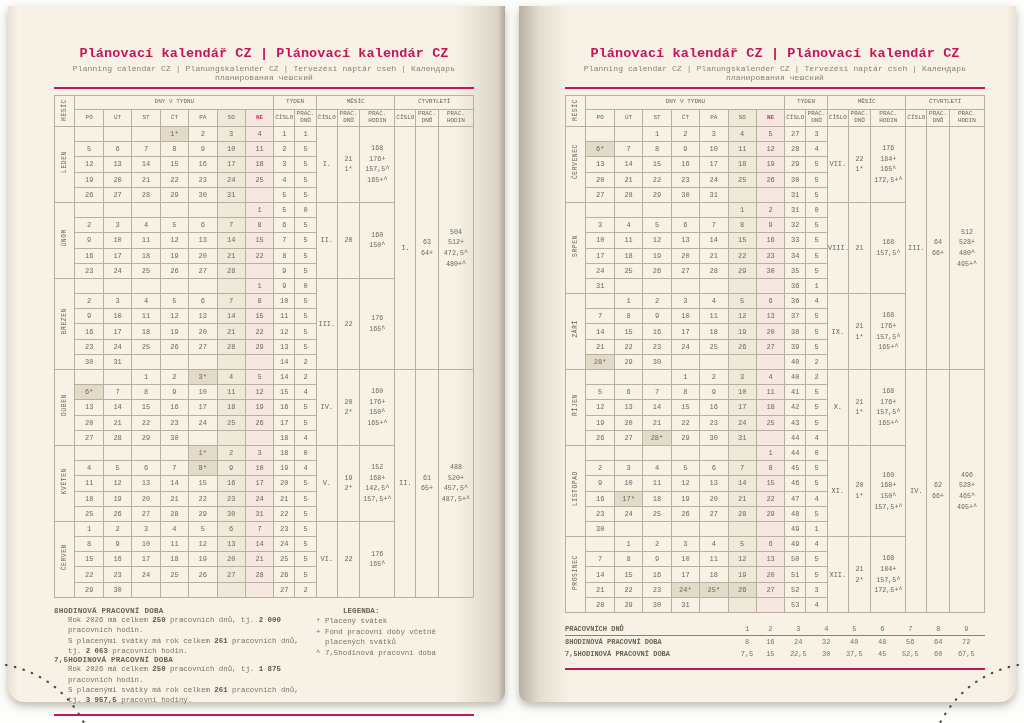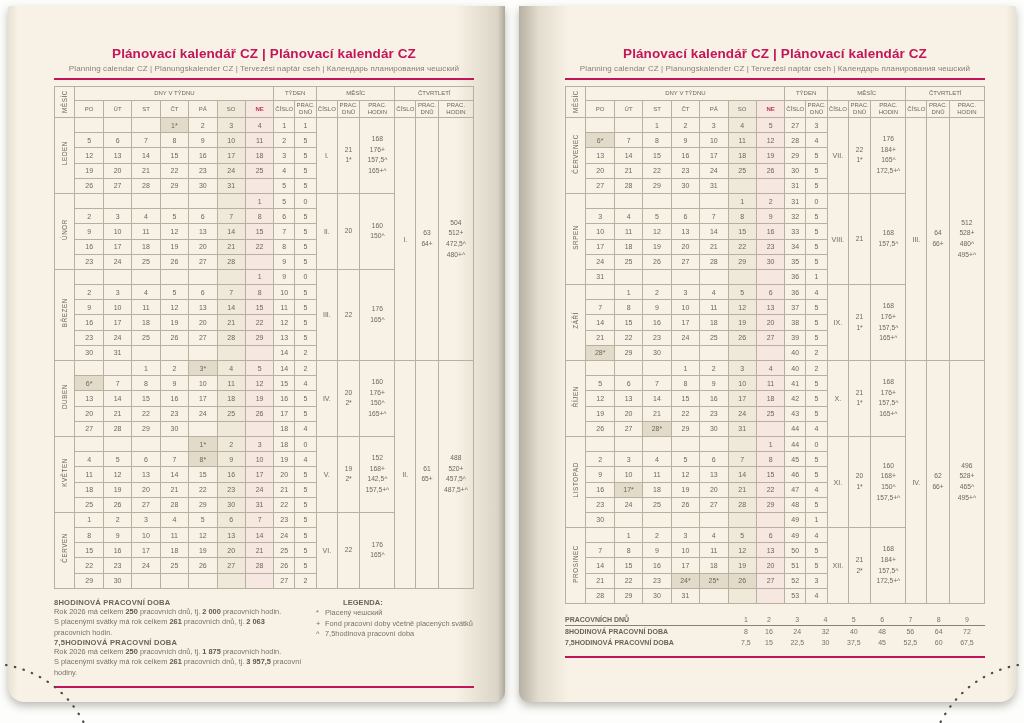--- a/index.html
+++ b/index.html
@@ -8,20 +8,21 @@
   }
   *{box-sizing:border-box; margin:0; padding:0;}
   html,body{width:1024px;height:723px;}
   body{
     position:relative; background:#fdfdfb; overflow:hidden;
     font-family:"Liberation Sans", sans-serif; color:var(--ink);
   }
   .page{
     position:absolute; top:6px; height:696px; background:var(--paper);
     box-shadow:0 4px 9px rgba(70,62,50,.35);
+    font-family:Liberation Mono, monospace;
   }
   .page-left{
     left:8px; width:497px; border-radius:2px 0 10px 16px;
     background-image:linear-gradient(to right, rgba(120,110,95,.12) 0, rgba(120,110,95,0) 2%, rgba(120,110,95,0) 90%, rgba(120,110,95,.22) 98.5%, rgba(85,76,63,.45) 100%);
   }
   .page-right{
     left:519px; width:497px; border-radius:0 2px 16px 10px;
     background-image:linear-gradient(to right, rgba(85,76,63,.40) 0, rgba(120,110,95,.16) 4%, rgba(120,110,95,0) 10%, rgba(120,110,95,0) 98%, rgba(120,110,95,.12) 100%);
   }
   .content{position:absolute; left:46px; right:31px; top:40px;}
@@ -51,21 +52,21 @@
   .td-month-name{background:var(--paper);}
   .sat{background:var(--sat-bg);}
   .sun{background:var(--sun-bg); color:var(--red);}
   .cal thead th.sun{color:var(--red); font-weight:bold;}
   .hol{background:var(--hol-bg) !important; color:var(--red); font-weight:bold;}
   .td-multi div{font-size:6.7px; line-height:1.6;}
   .td-span{font-size:7px;}
   .footer-left{display:flex; margin-top:9px; gap:14px;}
   .footer-block{flex:1 1 auto;}
   .fb-h{font-size:7.6px; font-weight:bold; color:#6b6355; letter-spacing:.2px;}
-  .fb-l{font-size:7.4px; line-height:1.4; color:#7b7264;}
+  .fb-l{font-size:7.4px; line-height:1.4; color:#7b7264;margin-left:14px;}
   .fb-l b{color:#5f584c;}
   .legend{width:158px; flex:0 0 auto;}
   .legend-title{font-size:7.6px; font-weight:bold; color:#6b6355; margin-bottom:1px;padding-left:27px;}
   .legend-item{display:flex; font-size:7.4px; line-height:1.45; color:#7b7264;}
   .legend-sym{width:9px; flex:0 0 auto;}
   .rf-table{width:100%; border-collapse:collapse; margin-top:10px;}
   .rf-table th{ text-align:left; font-size:7px; font-weight:bold; color:#6b6355; padding:2px 0; width:40%;}
   .rf-table td{ text-align:center; font-size:7px; color:#7b7264; padding:2px 0;}
   .rf-table tr.first th, .rf-table tr.first td{border-bottom:1px solid #8a8173;}
   .bottom-rule{height:2px; background:var(--accent); margin-top:8px;}
@@ -562,21 +563,21 @@
         <div class="fb-l">S placenými svátky má rok celkem <b>261</b> pracovních dnů, tj. <b>2 063</b> pracovních hodin.</div>
         <div class="fb-h">7,5HODINOVÁ PRACOVNÍ DOBA</div>
         <div class="fb-l">Rok 2026 má celkem <b>250</b> pracovních dnů, tj. <b>1 875</b> pracovních hodin.</div>
         <div class="fb-l">S placenými svátky má rok celkem <b>261</b> pracovních dnů, tj. <b>3 957,5</b> pracovní hodiny.</div>
       </div>
       <div class="legend">
         <div class="legend-title">LEGENDA:</div>
         <div id="legend-list">
             <div class="legend-item">
               <span class="legend-sym">*</span>
-              <span>Placený чешский</span>
+              <span>Placený svátek</span>
             </div>
             <div class="legend-item">
               <span class="legend-sym">+</span>
               <span>Fond pracovní doby včetně placených svátků</span>
             </div>
             <div class="legend-item">
               <span class="legend-sym">^</span>
               <span>7,5hodinová pracovní doba</span>
             </div>
           </div>

